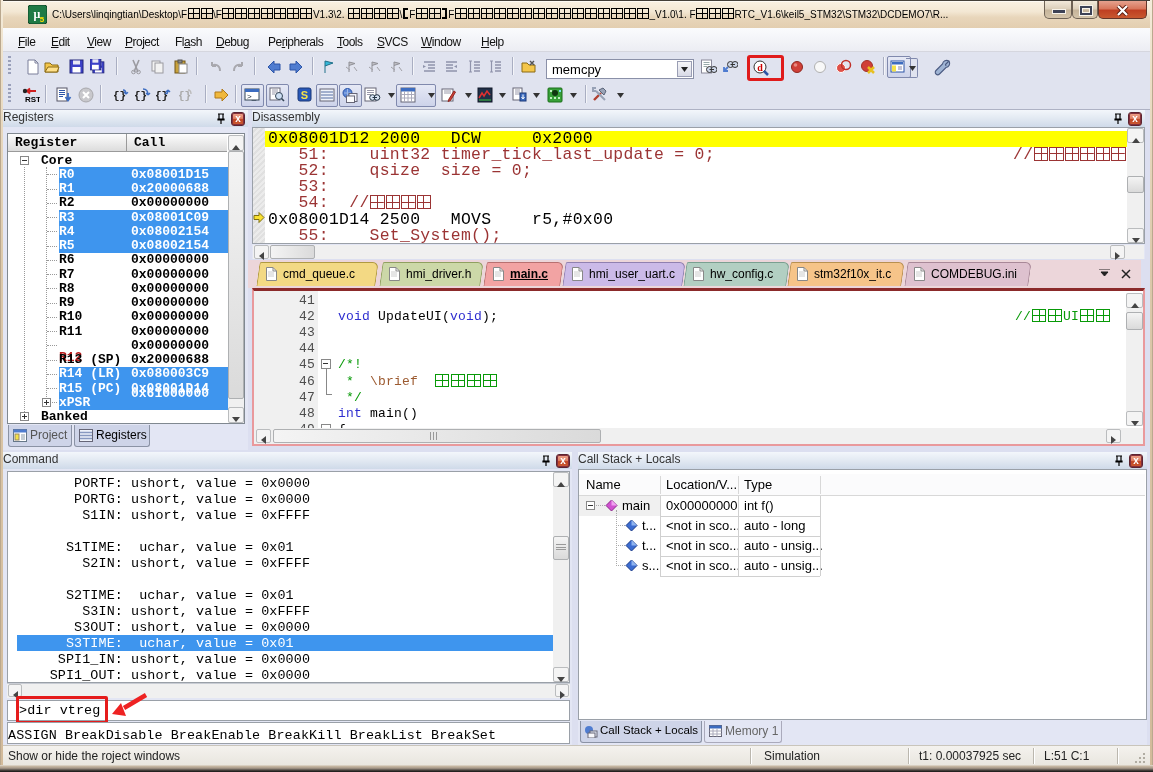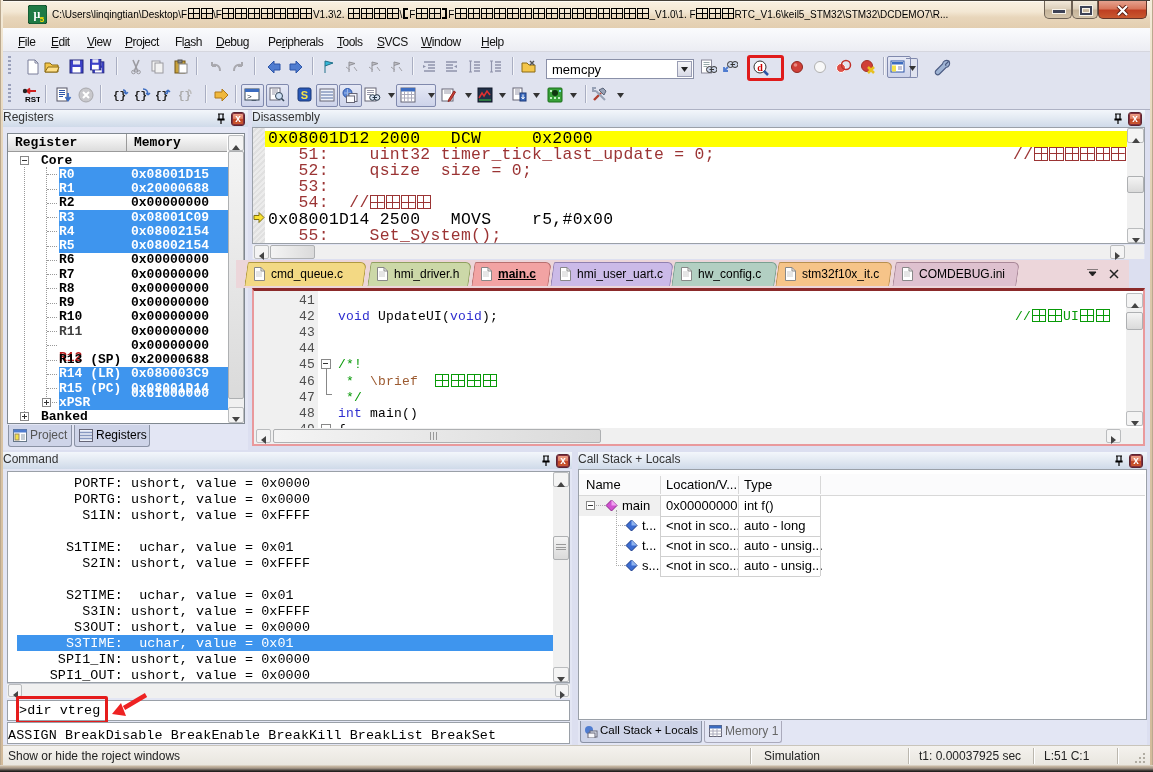--- a/index.html
+++ b/index.html
@@ -367,21 +367,21 @@
 <div class="ab" style="left:3px;top:110px;width:245px;height:340px;background:#e3e6f4">
     <div class="ab phdr" style="left:0;top:0;width:245px"><span style="left:7px">Registers</span></div>
     <svg class="ab" style="left:213px;top:3px" width="10" height="12">
       <path d="M2 1 H8 M3 1 V6 M7 1 V6 M2 6 H8 L8 7 H2 Z M5 7 V11" stroke="#000" stroke-width="1.2" fill="none"></path>
     </svg>
     <div class="ab closep" style="left:228px;top:2px">x</div>
     <div class="ab" style="left:4px;top:23px;width:238px;height:291px;border:1px solid #808890;background:#fff"></div>
     <div class="ab" style="left:5px;top:24px;width:219px;height:18px;background:linear-gradient(#fdfdfd,#dcdcdc);border-bottom:1px solid #9a9a9a"></div>
     <div class="ab" style="left:123px;top:24px;width:1px;height:18px;background:#9a9a9a"></div>
     <div class="ab rrow" style="left:12px;top:26px">Register</div>
-    <div class="ab rrow" style="left:131px;top:26px">Memory</div>
+    <div class="ab rrow" style="left:131px;top:26px">Call</div>
     <div class="ab rrow" style="left:38px;top:43.50px;color:#000">Core</div>
     <div class="ab" style="left:17px;top:45.50px;width:9px;height:9px;border:1px solid #888;background:#fff">
       <div class="ab" style="left:1px;top:3px;width:5px;height:1px;background:#333"></div>
     </div>
     <div class="ab" style="left:56px;top:57.25px;width:169px;height:14.25px;background:#3e95ee"></div>
     <div class="ab rrow" style="left:56px;top:57.75px;color:#fff">R0</div>
     <div class="ab rrow" style="left:128px;top:57.75px;color:#fff">0x08001D15</div>
     <div class="ab" style="left:44px;top:64.25px;width:10px;height:1px;border-top:1px dotted #999"></div>
     <div class="ab" style="left:56px;top:71.50px;width:169px;height:14.25px;background:#3e95ee"></div>
     <div class="ab rrow" style="left:56px;top:72.00px;color:#fff">R1</div>
@@ -410,21 +410,21 @@
     <div class="ab" style="left:44px;top:164.00px;width:10px;height:1px;border-top:1px dotted #999"></div>
     <div class="ab rrow" style="left:56px;top:171.75px;color:#000">R8</div>
     <div class="ab rrow" style="left:128px;top:171.75px;color:#000">0x00000000</div>
     <div class="ab" style="left:44px;top:178.25px;width:10px;height:1px;border-top:1px dotted #999"></div>
     <div class="ab rrow" style="left:56px;top:186.00px;color:#000">R9</div>
     <div class="ab rrow" style="left:128px;top:186.00px;color:#000">0x00000000</div>
     <div class="ab" style="left:44px;top:192.50px;width:10px;height:1px;border-top:1px dotted #999"></div>
     <div class="ab rrow" style="left:56px;top:200.25px;color:#000">R10</div>
     <div class="ab rrow" style="left:128px;top:200.25px;color:#000">0x00000000</div>
     <div class="ab" style="left:44px;top:206.75px;width:10px;height:1px;border-top:1px dotted #999"></div>
-    <div class="ab rrow" style="left:56px;top:214.50px;color:#404040">R11</div>
+    <div class="ab rrow" style="left:56px;top:214.50px;color:#000000">R11</div>
     <div class="ab rrow" style="left:128px;top:214.50px;color:#000">0x00000000</div>
     <div class="ab" style="left:44px;top:221.00px;width:10px;height:1px;border-top:1px dotted #999"></div>
     <div class="ab rrow" style="left:56px;top:241px;color:#b91c1c">R12</div>
     <div class="ab rrow" style="left:128px;top:228.75px;color:#000">0x00000000</div>
     <div class="ab" style="left:44px;top:235.25px;width:10px;height:1px;border-top:1px dotted #999"></div>
     <div class="ab rrow" style="left:56px;top:243.00px;color:#000">R13 (SP)</div>
     <div class="ab rrow" style="left:128px;top:243.00px;color:#000">0x20000688</div>
     <div class="ab" style="left:44px;top:249.50px;width:10px;height:1px;border-top:1px dotted #999"></div>
     <div class="ab" style="left:56px;top:256.75px;width:169px;height:14.25px;background:#3e95ee"></div>
     <div class="ab rrow" style="left:56px;top:257.25px;color:#fff">R14 (LR)</div>
@@ -502,21 +502,21 @@
     <div class="ab sthh" style="left:875px;top:66px;width:17px;height:17px"></div>
     <div class="ab sb" style="left:1px;top:135px;width:891px;height:14px"></div>
     <div class="ab sbtn" style="left:2px;top:135px;width:15px;height:14px"><svg width="5" height="8" style="margin-top:3px">
         <path d="M5 0 L5 8 L0 4 Z" fill="#444"></path>
       </svg></div>
     <div class="ab sbtn" style="left:858px;top:135px;width:15px;height:14px"><svg width="5" height="8" style="margin-top:3px">
         <path d="M0 0 L0 8 L5 4 Z" fill="#444"></path>
       </svg></div>
     <div class="ab sth" style="left:18px;top:135px;width:45px;height:14px"></div>
   </div>
-<div class="ab" style="left:236px;top:260px;width:893px;height:28px;background:#ecd6da">
+<div class="ab" style="left:248px;top:260px;width:893px;height:28px;background:#ecd6da">
     <div class="ab etab" style="left:10px;width:119px;background:#f3d984;border-color:#b09a40;transform:skewX(-8deg)"></div>
     <svg class="ab" style="left:18px;top:7px" width="11" height="14">
       <path d="M0.5 0.5 H7 L10.5 4 V13.5 H0.5 Z" fill="#fff" stroke="#888"></path>
       <path d="M7 0.5 V4 H10.5" fill="none" stroke="#888"></path>
       <path d="M2 5 H8 M2 7 H8 M2 9 H8" stroke="#ccc"></path>
     </svg>
     <div class="ab" style="left:35px;top:7px;font-size:12px;color:#000;">cmd_queue.c</div>
     <div class="ab etab" style="left:133px;width:101px;background:#ccd8a8;border-color:#90a060;transform:skewX(-8deg)"></div>
     <svg class="ab" style="left:141px;top:7px" width="11" height="14">
       <path d="M0.5 0.5 H7 L10.5 4 V13.5 H0.5 Z" fill="#fff" stroke="#888"></path>

